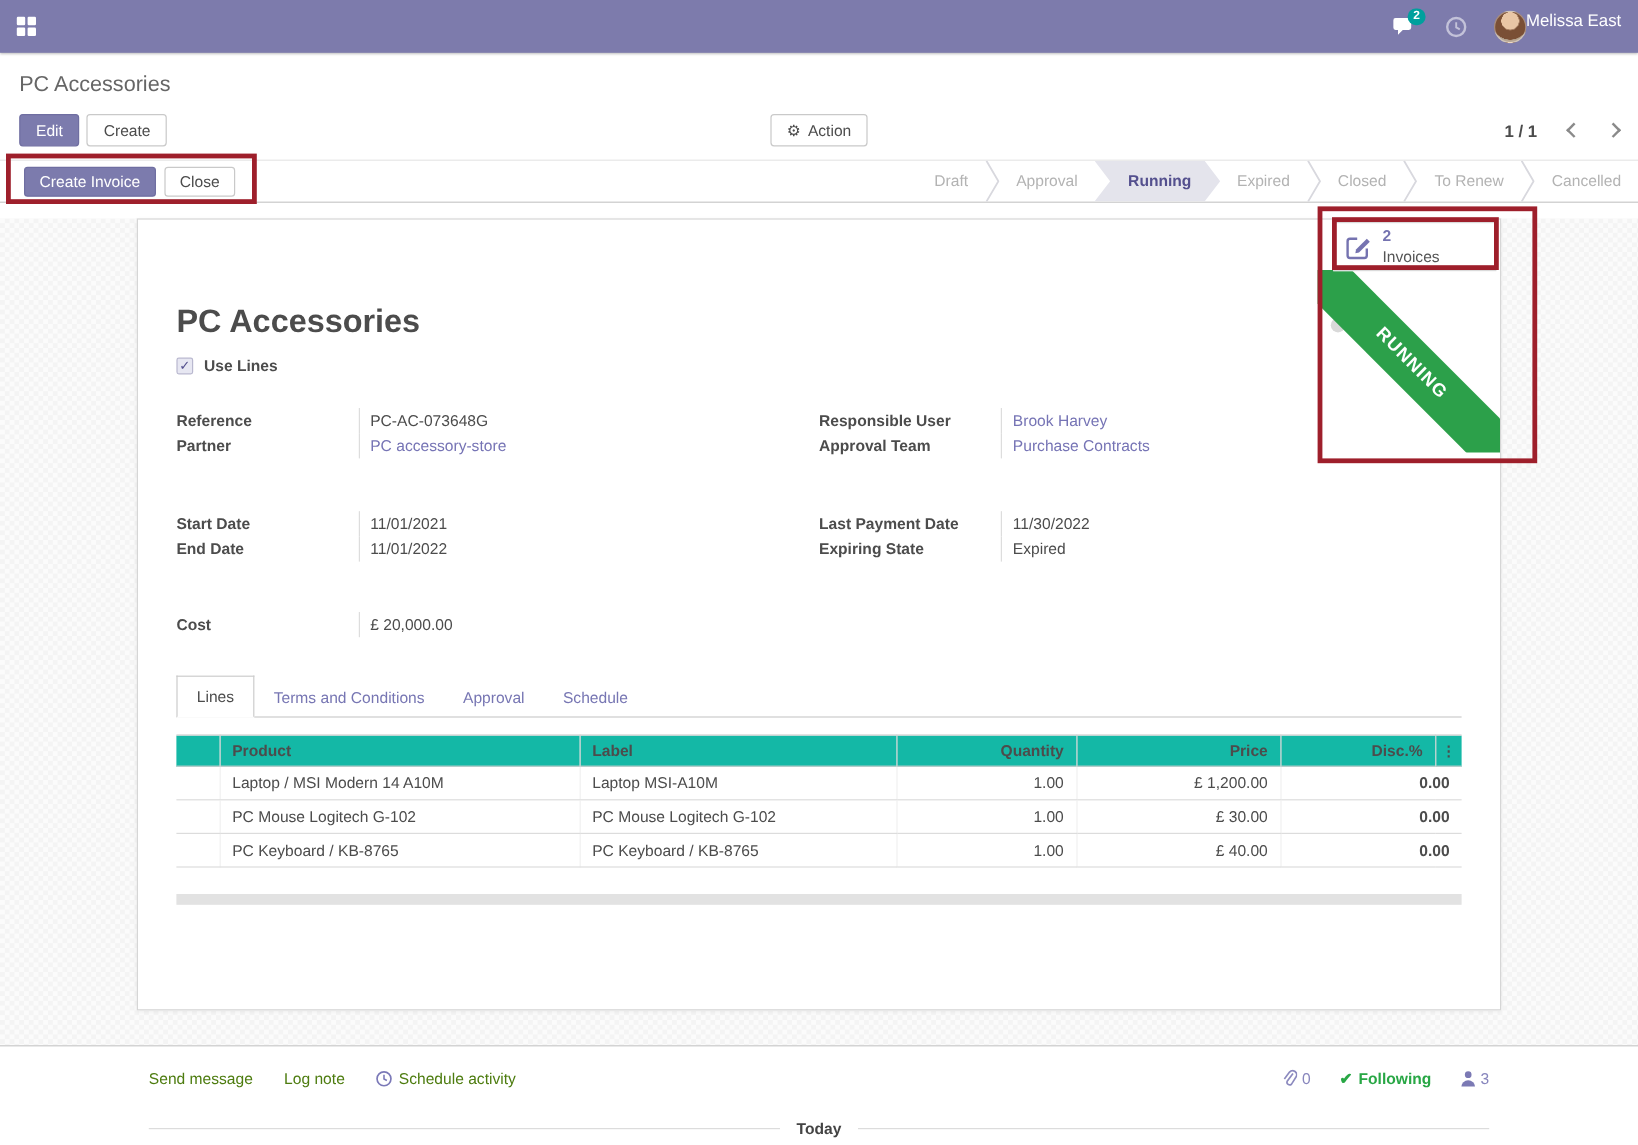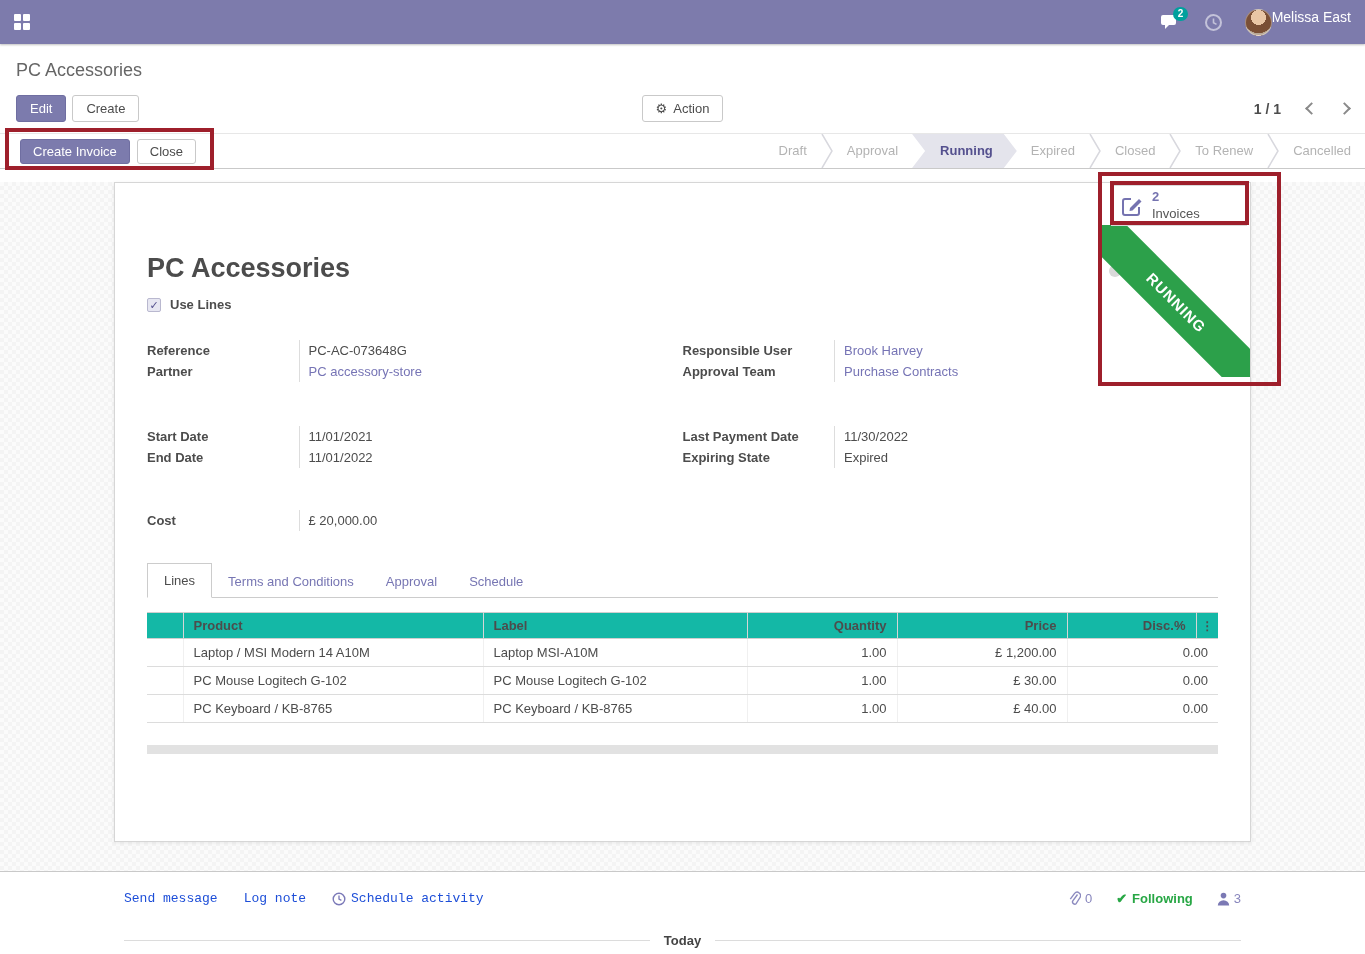--- a/index.html
+++ b/index.html
@@ -71,30 +71,30 @@
   .fvalue.link { color:#7674b5; cursor:pointer; }
 
   .tabs { margin-top:30px; display:flex; border-bottom:1px solid #ccc; height:37px; align-items:flex-end; }
   .tab { padding:9px 16px; font-size:13px; color:#7776b3; cursor:pointer; position:relative; top:1px; }
   .tab.active { background:#fff; border:1px solid #ccc; border-bottom:1px solid #fff; color:#4c4c4c; }
 
   table.lines { width:100%; border-collapse:collapse; margin-top:14px; font-size:13px; }
   table.lines th { background:#14b8a6; border-top:1px solid #cfcfcf; border-bottom:1px solid #cfcfcf; border-right:1px solid #d6d6d6; padding:5px 10px; text-align:left; font-weight:bold; color:#4c4c4c; }
   table.lines th:last-child { border-right:none; }
   table.lines td { border-bottom:1px solid #dcdcdc; border-right:1px solid #f0f0f0; padding:6px 10px; color:#4c4c4c; }
-  table.lines td:last-child { border-right:none; }
+  table.lines td:last-child { border-right:none;font-weight:bold; }
   table.lines .num { text-align:right; }
   .dots { color:#5e5e5e; font-size:12px; text-align:center !important; padding:5px 4px !important; cursor:pointer; }
   .table-footer-bar { margin-top:22px; height:9px; background:#e2e2e2; }
 
   
   .chatter { background:#fff; border-top:1px solid #c9c9c9; height:98px; }
   .chatter-inner { width:1117px; margin:0 auto; padding-top:19px; }
   .chatter-row { display:flex; align-items:center; }
-  .chat-link { color:#1d4ed8; font-size:13px; margin-right:26px; cursor:pointer; display:inline-flex; align-items:center; gap:5px;font-family:Liberation Mono, monospace; }
+  .chat-link { color:#4d7c0f; font-size:13px; margin-right:26px; cursor:pointer; display:inline-flex; align-items:center; gap:5px; }
   .chatter-right { margin-left:auto; display:flex; align-items:center; gap:24px; }
   .ch-counter { display:inline-flex; align-items:center; gap:4px; color:#8886bd; font-size:13px; cursor:pointer; }
   .following { color:#28a745; font-size:13px; display:inline-flex; align-items:center; gap:5px; cursor:pointer; font-weight:bold; }
   .date-divider { display:flex; align-items:center; margin-top:27px; gap:14px; }
   .date-divider:before, .date-divider:after { content:""; flex:1; border-top:1px solid #dcdcdc; }
   .date-divider span { font-weight:bold; font-size:13px; color:#444; }
 
   
   .anno { position:absolute; border:4px solid #9e1f2b; z-index:100; pointer-events:none; }
   .anno-1 { left:5px; top:128px; width:209px; height:42px; }

